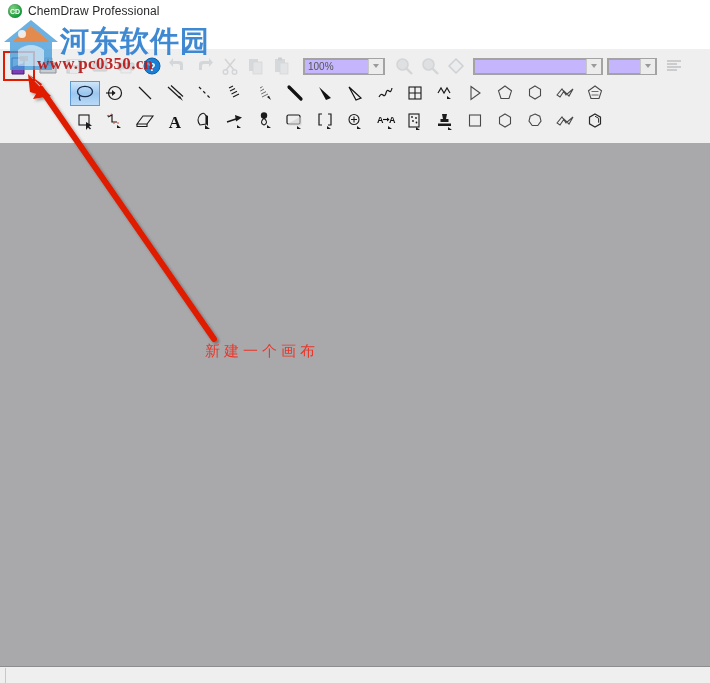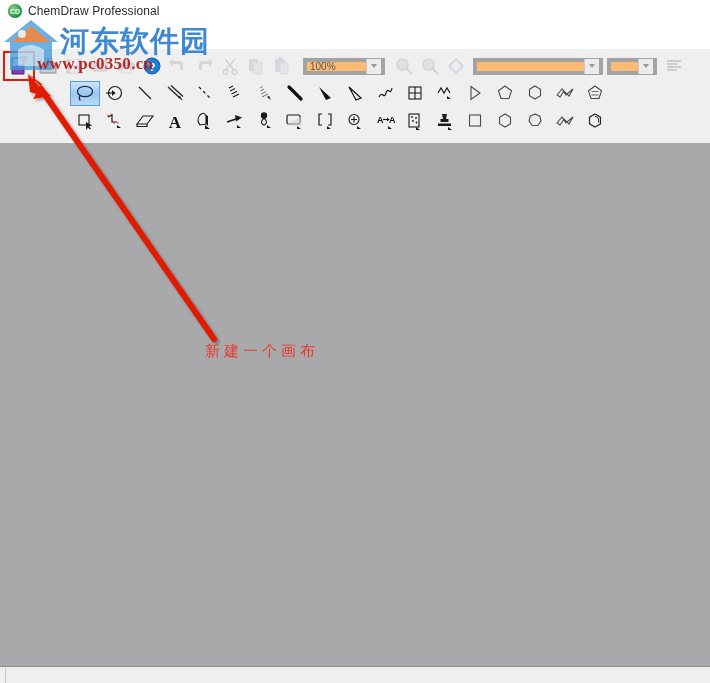--- a/index.html
+++ b/index.html
@@ -53,21 +53,21 @@
 
   .newbtn-wrap{position:relative;width:32px;height:30px;display:flex;align-items:center;justify-content:center;flex:none;margin-left:3px;}
   .redbox{
     position:absolute;left:0;top:0;width:32px;height:30px;
     border:2px solid #e01b00;box-sizing:border-box;pointer-events:none;
   }
 
   .sep{width:8px;flex:none;}
 
   .combo{
-    height:17px;border:4px solid #a3a3a3;background:#fdba74;
+    height:17px;border:2px solid #a3a3a3;background:#c4b5fd;
     display:flex;align-items:center;box-sizing:border-box;flex:none;
     position:relative;
   }
   .combo .cv{
     font-size:10px;color:#555;padding-left:3px;flex:1;overflow:hidden;white-space:nowrap;
   }
   .combo .carrow{
     width:14px;height:15px;border-left:1px solid #c8c8c8;background:#ececec;
     display:flex;align-items:center;justify-content:center;flex:none;
   }

